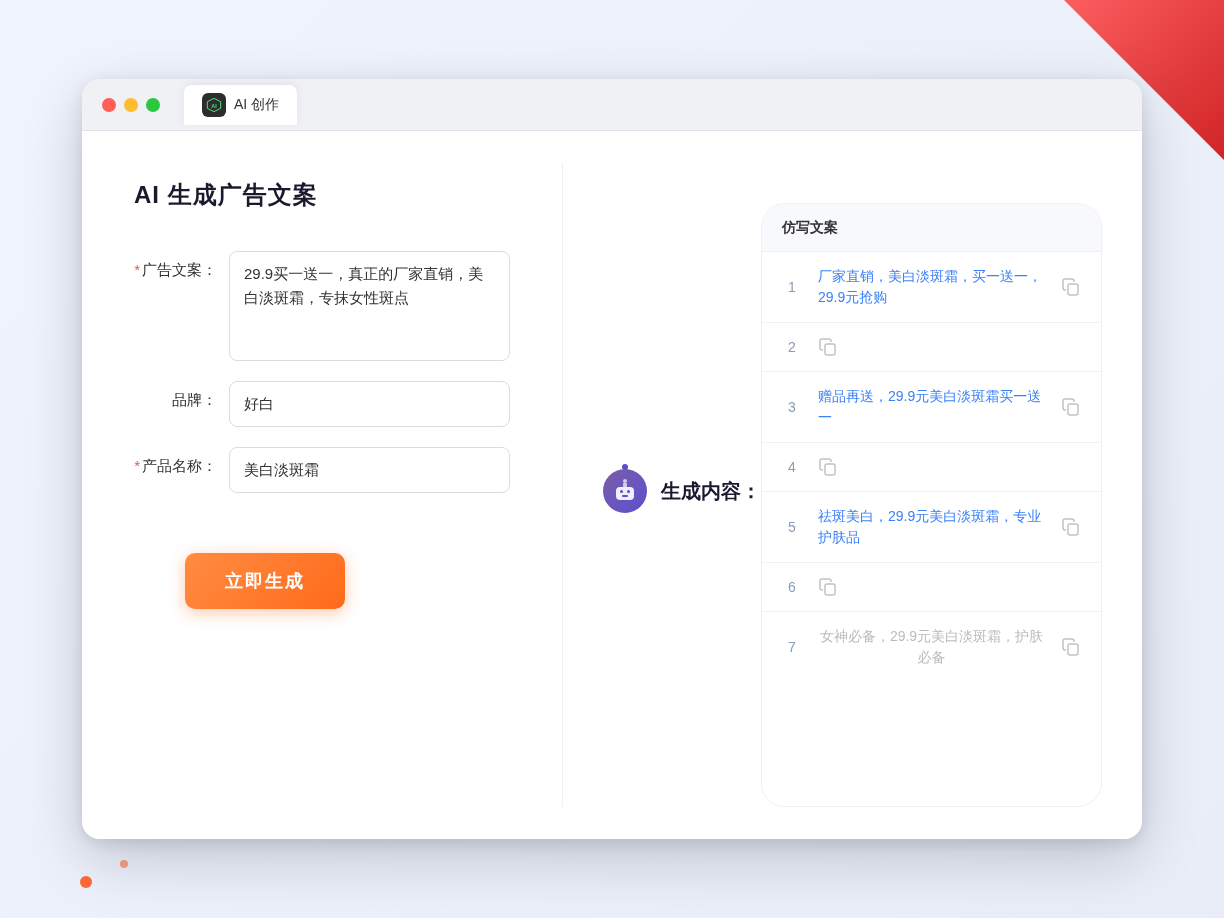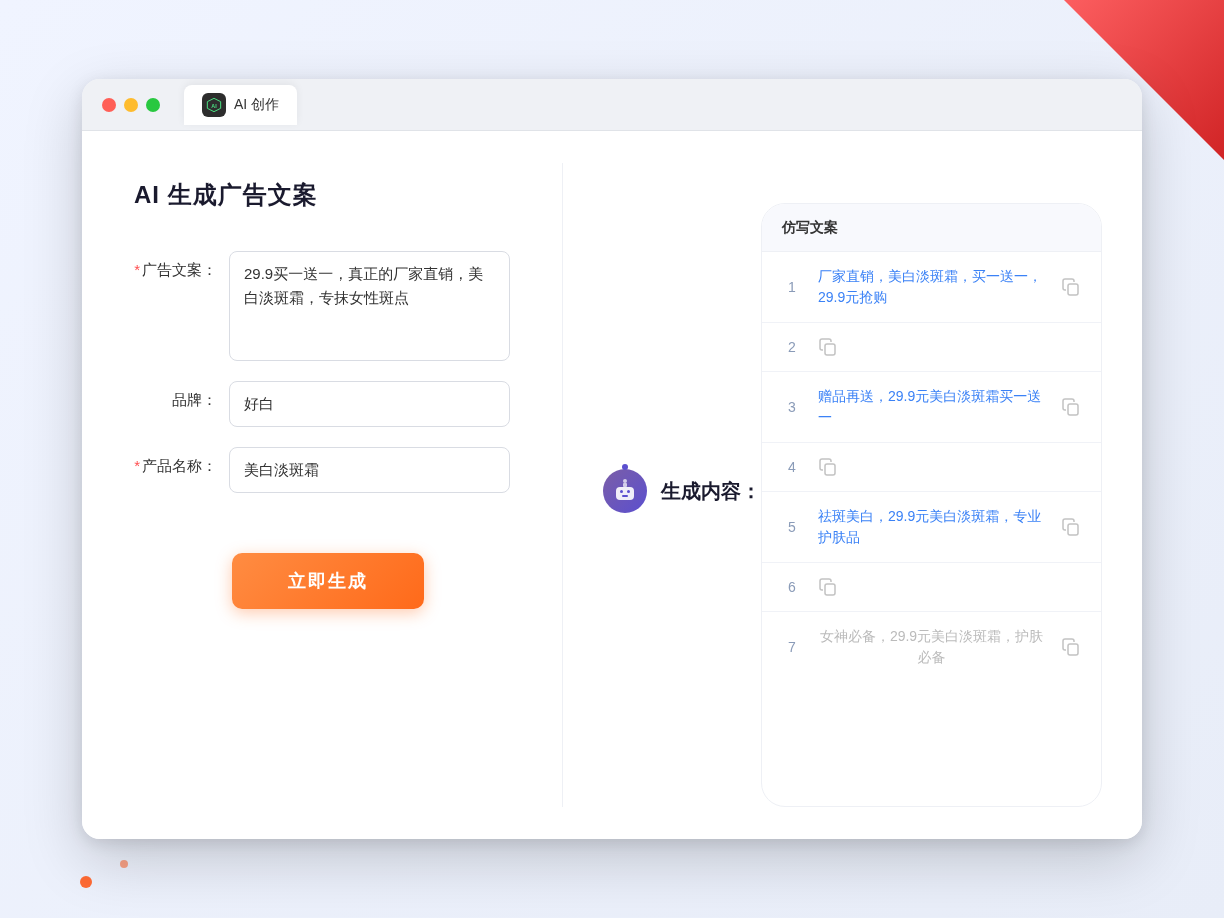--- a/index.html
+++ b/index.html
@@ -146,26 +146,26 @@
       font-family: inherit;
       resize: none;
       line-height: 1.6;
     }
     textarea.form-input {
       height: 110px;
     }
 
     .generate-btn {
       margin-top: 40px;
-      margin-left: 98px;
+      margin-left: 51px;
       background: linear-gradient(135deg, #ff8c42, #ff6a1a);
       color: white;
       border: none;
       border-radius: 10px;
-      padding: 16px 56px;
+      padding: 16px 40px;
       font-size: 18px;
       font-weight: 600;
       cursor: pointer;
       letter-spacing: 2px;
       font-family: inherit;
       box-shadow: 0 4px 16px rgba(255,106,26,0.35);
     }
 
     
     .divider {

